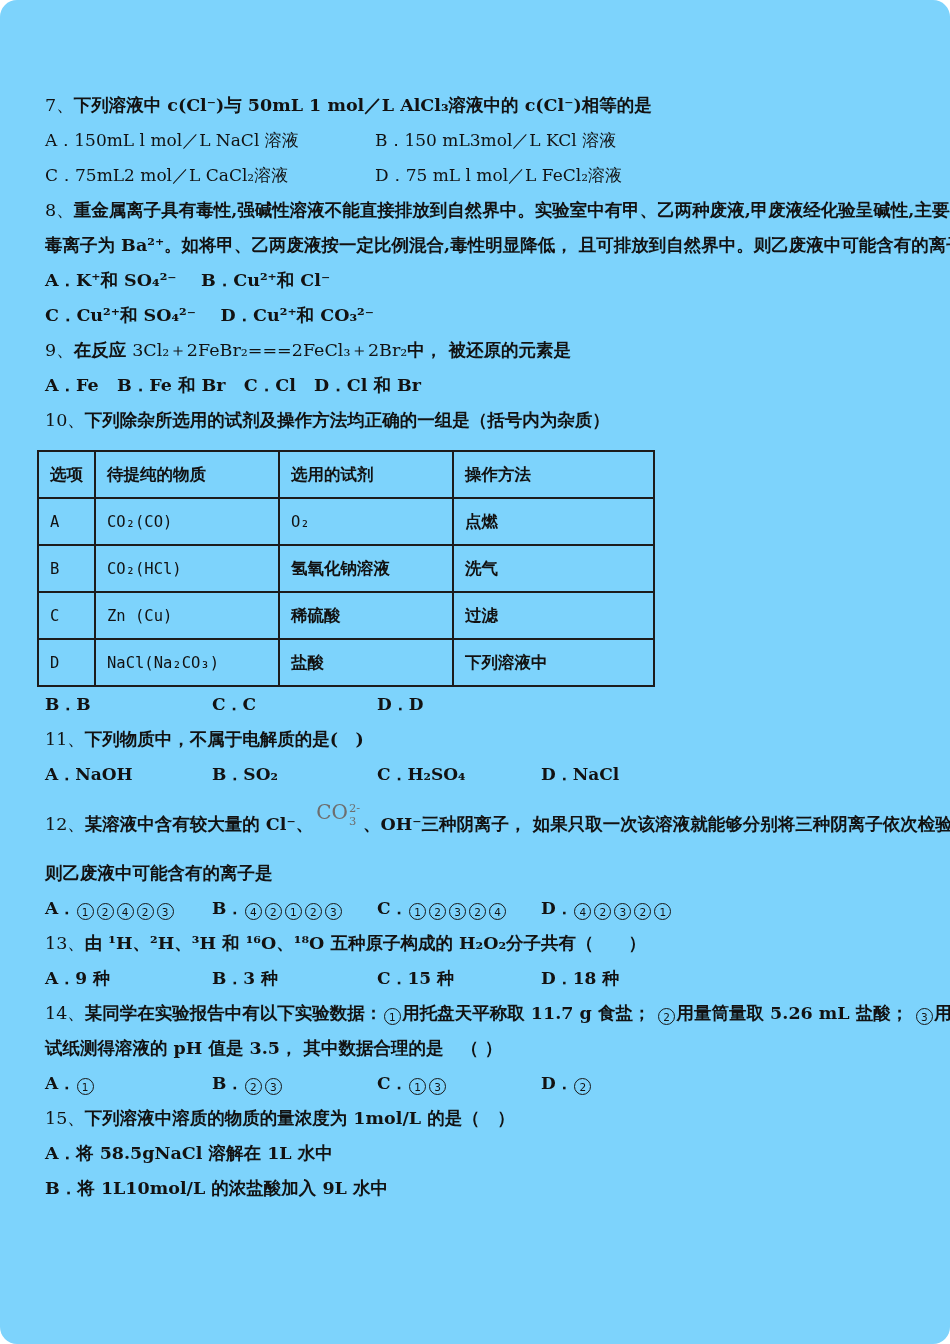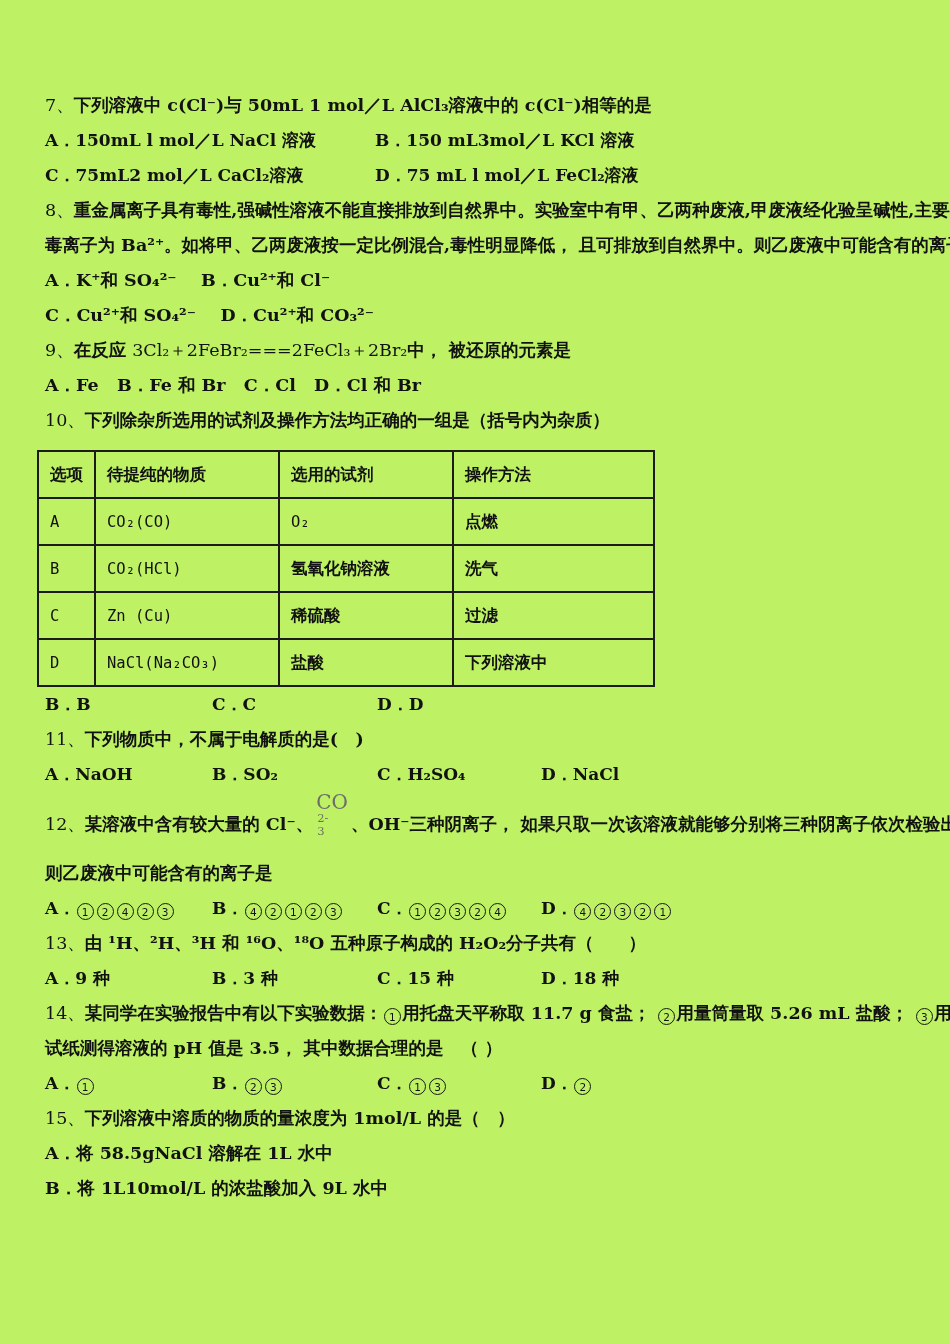--- a/index.html
+++ b/index.html
@@ -1,36 +1,36 @@
 <!DOCTYPE html>
 <html><head>
 <meta charset="utf-8">
 <style>
   html,body{margin:0;padding:0;background:#ffffff;}
   body{width:950px;height:1344px;overflow:hidden;
        font-family:"DejaVu Serif","Liberation Serif",serif;color:#121212;}
-  .page{width:950px;height:1344px;background:#bef264;box-sizing:border-box;
-        padding:88px 40px 0 45px;position:relative;}
+  .page{width:950px;height:1344px;background:#7dd3fc;box-sizing:border-box;
+        padding:88px 40px 0 45px;position:relative;border-radius:17px;}
   .ln{height:35px;line-height:35px;white-space:pre;font-size:17.5px;font-weight:700;overflow:visible;}
   .ln-tall{height:64px;display:flex;align-items:center;white-space:pre;}
   .qnum{font-weight:400;}
   .reg{font-weight:400;}
   
   .opts4{display:grid;grid-template-columns:167px 165px 164px 1fr;height:35px;line-height:35px;
          font-size:17px;font-weight:700;white-space:pre;}
   .opts2{display:grid;grid-template-columns:330px 1fr;height:35px;line-height:35px;
-         font-size:17px;font-weight:700;white-space:pre;}
+         font-size:17px;font-weight:400;white-space:pre;}
   
   table.t10{border-collapse:collapse;margin:12px 0 0 -8px;table-layout:fixed;}
   .t10 th,.t10 td{border:2px solid #1c1c1c;height:45px;padding:0 4px 0 11px;
                   text-align:left;font-size:16.5px;font-weight:700;vertical-align:middle;}
   .t10 .lt{font-weight:400;font-family:"DejaVu Sans Mono","Liberation Mono",monospace;font-size:15.5px;}
   
   .chemformula{display:inline-flex;align-items:flex-start;color:#6e6e6e;font-weight:400;
-               position:relative;top:-9px;margin:8px 3px;flex-direction:column;}
+               position:relative;top:-9px;margin:8px 3px;}
   .chemformula .fbase{font-size:20px;line-height:1;}
   .chemformula .fstack{display:inline-flex;flex-direction:column;font-size:11.5px;line-height:1.1;
                        margin-left:1px;font-weight:400;}
   
   .circ{display:inline-flex;align-items:center;justify-content:center;
         width:15px;height:15px;border:1.2px solid #161616;border-radius:50%;
         font-size:10.5px;line-height:1;margin:0 1.5px;vertical-align:-1.5px;font-weight:400;
         font-family:"DejaVu Sans","Liberation Sans",sans-serif;}
 </style>
 </head>

